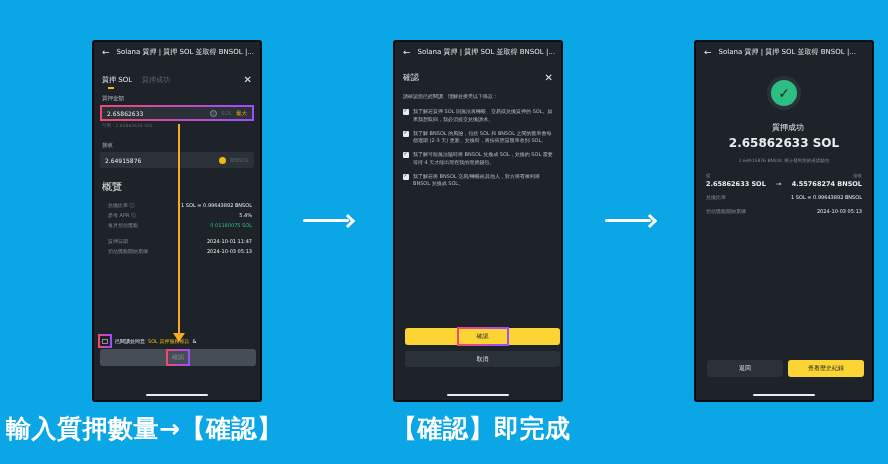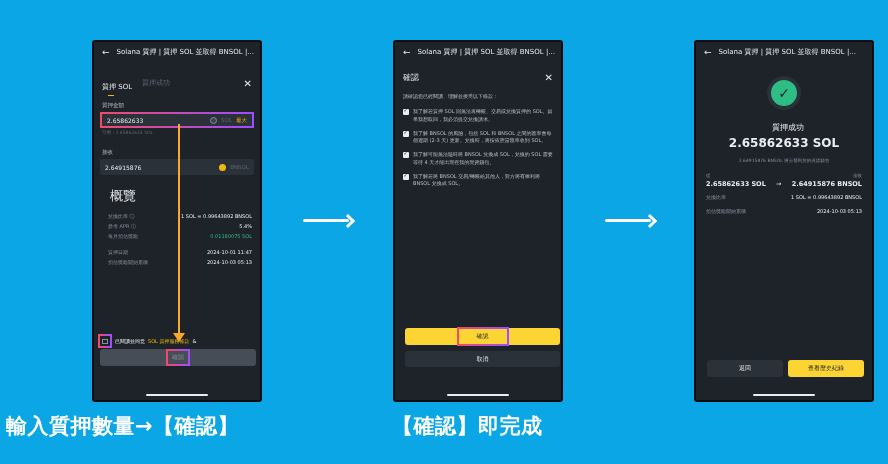--- a/index.html
+++ b/index.html
@@ -21,40 +21,40 @@
     height: 20px; display: flex; align-items: center; padding: 0 8px;
     font-size: 7px; color: #eaecef; gap: 7px; white-space: nowrap;
   }
   .topbar .back { font-size: 9px; }
   .home-ind {
     position: absolute; bottom: 4px; left: 50%; transform: translateX(-50%);
     width: 62px; height: 2px; background: #eaecef; border-radius: 2px;
   }
   
   .tabs { display: flex; align-items: center; padding: 0 8px; margin-top: 12px; font-size: 7px; gap: 10px; position: relative; }
-  .tabs .tab-active { color: #eaecef; position: relative; margin-top: 8px; }
+  .tabs .tab-active { color: #eaecef; position: relative; }
   .tabs .tab-active::after { content: ""; position: absolute; left: 6px; bottom: -4px; width: 6px; height: 1.5px; background: #f0b90b; }
   .tabs .tab { color: #5e6673; }
   .tabs .close { margin-left: auto; font-size: 10px; font-weight: bold; }
   .lbl { font-size: 5.5px; color: #b7bdc6; padding: 0 8px; }
   .input-box {
     margin: 3px 6px 0; height: 16px; border-radius: 2px; background: #2b3139;
     display: flex; align-items: center; padding: 0 5px; font-size: 6px; color: #eaecef;
     position: relative;
   }
   .input-box.hl { border: 2px solid; border-image: linear-gradient(90deg,#f04b6a,#9d4eff) 1; }
   .input-box .right { margin-left: auto; display: flex; align-items: center; gap: 4px; font-size: 5.5px; }
   .coin { width: 7px; height: 7px; border-radius: 50%; display: inline-block; }
   .coin.sol { background: #3b4350; border: 1px solid #848e9c; }
   .coin.bnsol { background: #f0b90b; }
   .muted { color: #5e6673; }
   .yellow { color: #f0b90b; }
   .green { color: #2ebd85; }
   .hint { font-size: 4.5px; color: #5e6673; padding: 2px 8px 0; }
-  .section-title { font-size: 13px; padding: 12px 8px 6px; color: #eaecef; margin-left: 8px; }
+  .section-title { font-size: 10px; padding: 12px 8px 6px; color: #eaecef; }
   .row { display: flex; justify-content: space-between; font-size: 5px; padding: 2px 8px 2px 14px; color: #eaecef; }
   .row .k { color: #848e9c; }
   .agree { position: absolute; top: 292px; left: 4px; display: flex; align-items: center; gap: 3px; font-size: 5px; color: #eaecef; }
   .chk-hl { width: 14px; height: 14px; border: 2px solid; border-image: linear-gradient(90deg,#f04b6a,#9d4eff) 1; display: flex; align-items: center; justify-content: center; }
   .chk-box { width: 6px; height: 5px; border: 1px solid #848e9c; }
   .btn-dis {
     position: absolute; top: 307px; left: 6px; width: 156px; height: 17px; border-radius: 3px;
     background: #474d57; display: flex; align-items: center; justify-content: center;
     font-size: 6px; color: #848e9c;
   }
@@ -89,21 +89,21 @@
     position: absolute; top: 318px; left: 11px; width: 76px; height: 17px; border-radius: 3px; background: #2b3139;
     display: flex; align-items: center; justify-content: center; font-size: 6px; color: #eaecef;
   }
   .btn-hist {
     position: absolute; top: 318px; left: 92px; width: 76px; height: 17px; border-radius: 3px; background: #fcd535;
     display: flex; align-items: center; justify-content: center; font-size: 6px; color: #1e2329;
   }
   .arrow { position: absolute; top: 214px; width: 52px; height: 14px; }
   .arrow .line { position: absolute; left: 0; top: 5px; width: 46px; height: 3px; background: #fff; border-radius: 2px; }
   .arrow .tip { position: absolute; right: 2px; top: 0; width: 10px; height: 10px; border-top: 3px solid #fff; border-right: 3px solid #fff; transform: rotate(45deg); top: 1.5px; }
-  .caption { position: absolute; top: 412px; font-size: 21px; font-weight: bold; color: #fff; white-space: nowrap; letter-spacing: 0.5px; }
+  .caption { position: absolute; top: 412px; font-size: 25px; font-weight: bold; color: #fff; white-space: nowrap; letter-spacing: 0.5px; }
 </style>
 </head>
 <body>
 
 <div class="phone p1">
   <div class="topbar">
     <span class="back">←</span>
     <span>Solana 質押 | 質押 SOL 並取得 BNSOL |...</span>
   </div>
   <div class="tabs">
@@ -218,21 +218,21 @@
   <div class="succ-title">質押成功</div>
   <div class="succ-amt">2.65862633 SOL</div>
   <div class="succ-note">2.64915876 BNSOL 將分發到您的現貨錢包</div>
   <div class="swap-lbls">
     <span>從</span>
     <span>接收</span>
   </div>
   <div class="swap-vals">
     <span>2.65862633 SOL</span>
     <span style="font-weight:normal">→</span>
-    <span>2.64915876 BNSOL</span>
+    <span>4.55768274 BNSOL</span>
   </div>
   <div class="row">
     <span class="k">兌換比率</span>
     <span>1 SOL = 0.99643892 BNSOL</span>
   </div>
   <div class="row">
     <span class="k">預估獎勵開始累積</span>
     <span>2024-10-03 05:13</span>
   </div>
   <div class="btn-back">返回</div>

